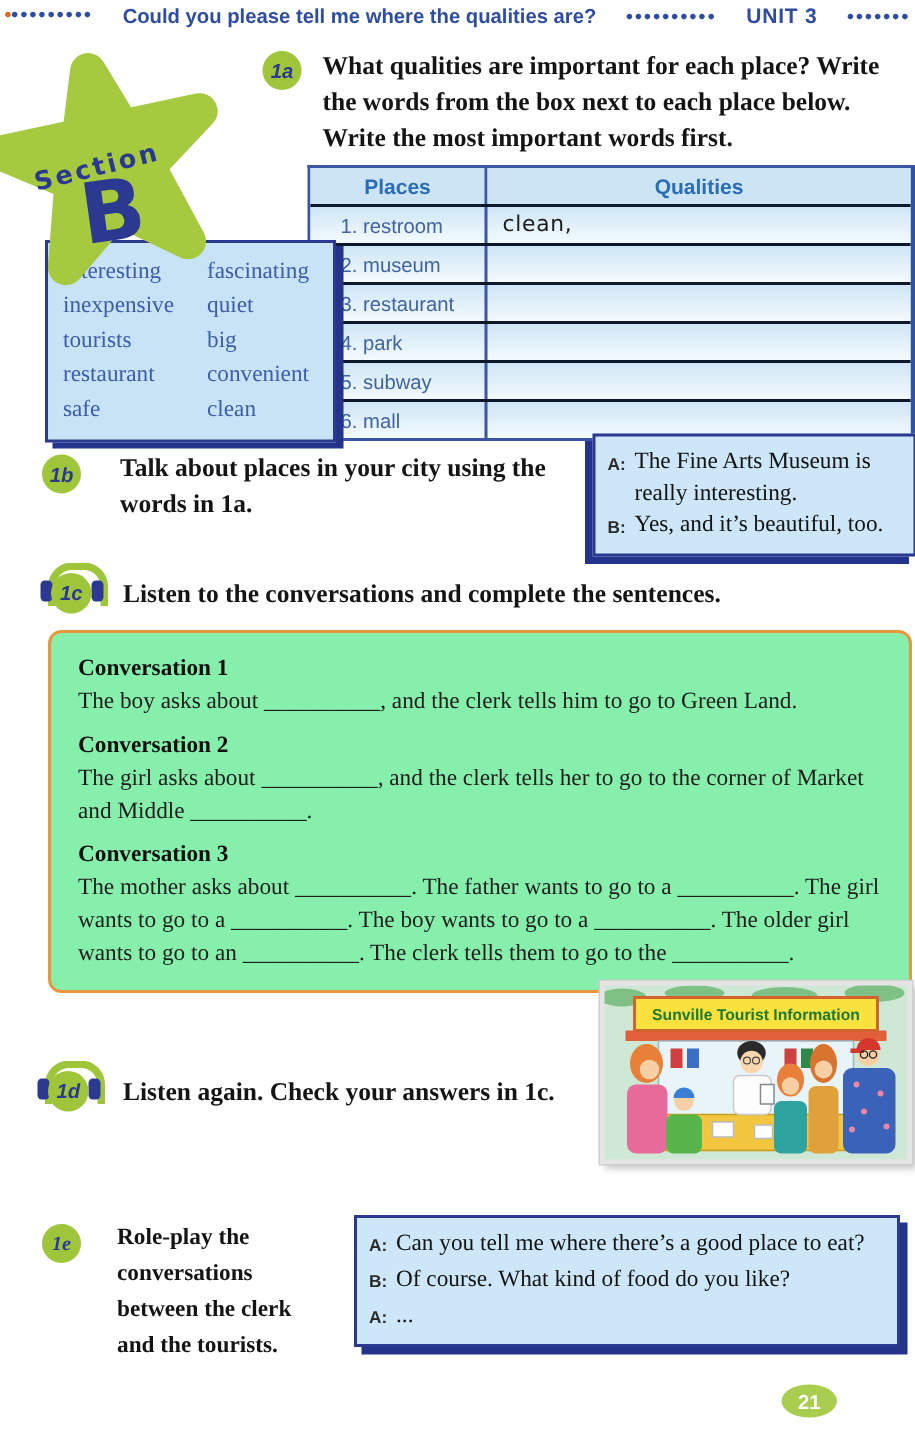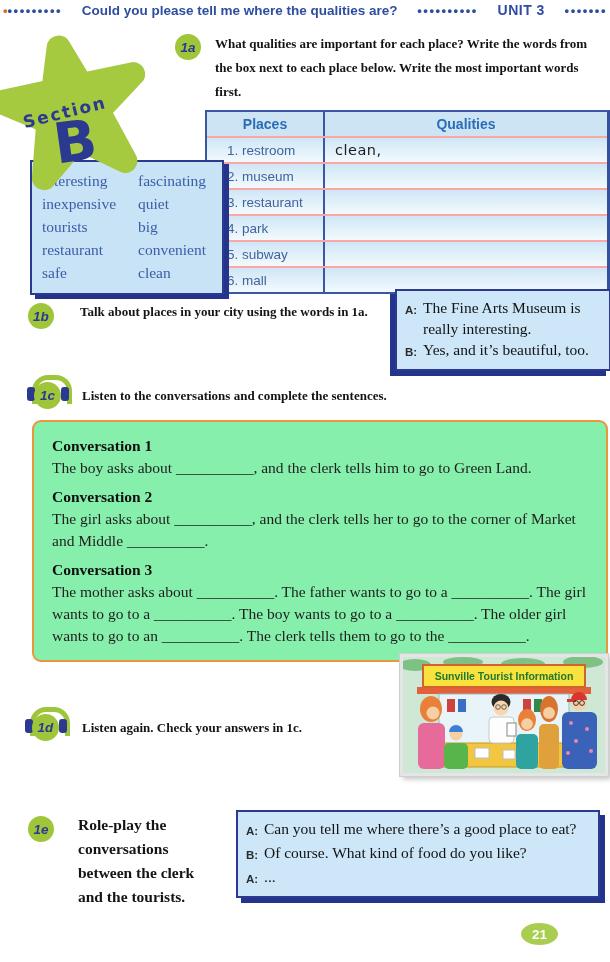--- a/index.html
+++ b/index.html
@@ -33,28 +33,28 @@
   .hp-band{position:absolute;left:5px;top:-3px;width:30px;height:24px;
            border:5px solid #9fc63b;border-bottom:none;border-radius:16px 16px 0 0;}
   .hp-ear{position:absolute;top:9px;width:8px;height:14px;background:#2b3990;border-radius:3px;}
   .hp-ear-l{left:0;} .hp-ear-r{right:0;}
   .hp-circle{position:absolute;left:7px;top:4px;width:27px;height:27px;border-radius:50%;
              background:#9fc63b;color:#2b3990;font-family:"Liberation Sans",sans-serif;
              font-weight:800;font-style:italic;font-size:13.5px;display:flex;
              align-items:center;justify-content:center;}
 
   
-  .instr{position:absolute;font-weight:700;font-size:13px;color:#141414;line-height:24px;}
+  .instr{position:absolute;font-weight:700;font-size:17px;color:#141414;line-height:24px;}
 
   
   .qtable{position:absolute;left:205px;top:110px;width:400px;
           border-top:2px solid #3a57a3;border-left:2px solid #3a57a3;
           border-right:5px solid #33519e;border-bottom:2px solid #3a57a3;
           font-family:"Liberation Sans",sans-serif;}
-  .qrow{display:flex;border-bottom:2px solid #fca5a5;}
+  .qrow{display:flex;border-bottom:2px solid #0f172a;}
   .qrow:last-child{border-bottom:none;}
   .qhead .qcell{background:#cde4f4;color:#2a6db5;font-weight:700;font-size:14px;
                 justify-content:center;}
   .qcell{height:24px;display:flex;align-items:center;box-sizing:border-box;}
   .qcell-place{width:118px;border-right:2px solid #3a57a3;padding-left:20px;
                color:#40649f;font-size:13.5px;}
   .qhead .qcell-place{padding-left:0;}
   .qcell-quality{flex:1;padding-left:10px;color:#40649f;font-size:13.5px;}
   .qbody .qrow{background:linear-gradient(180deg,#cfe6f6 0%,#f3fafd 100%);}
   .hand{font-family:"DejaVu Sans",sans-serif;color:#1c1c1c;font-size:14.5px;letter-spacing:.5px;}
@@ -266,21 +266,21 @@
   </div>
 
   <div class="hp-wrap" style="left:25px;top:710px;">
     <span class="hp-band"></span>
     <span class="hp-ear hp-ear-l"></span>
     <span class="hp-ear hp-ear-r"></span>
     <span class="hp-circle">1d</span>
   </div>
   <div class="instr" style="left:82px;top:716px;width:420px;">Listen again. Check your answers in 1c.</div>
 
-  <div class="badge" style="left:28px;top:816px;">1e</div>
+  <div class="badge" style="left:28px;top:816px;font-family:Liberation Serif, serif;">1e</div>
   <div class="instr" style="left:78px;top:813px;width:132px;font-size:15.5px;">Role-play the conversations between the clerk and the tourists.</div>
   <div class="speech speech-1e">
     <div class="sline">
       <span class="spk">A:</span>
       <span class="stxt">Can you tell me where there’s a good place to eat?</span>
     </div>
     <div class="sline">
       <span class="spk">B:</span>
       <span class="stxt">Of course. What kind of food do you like?</span>
     </div>

